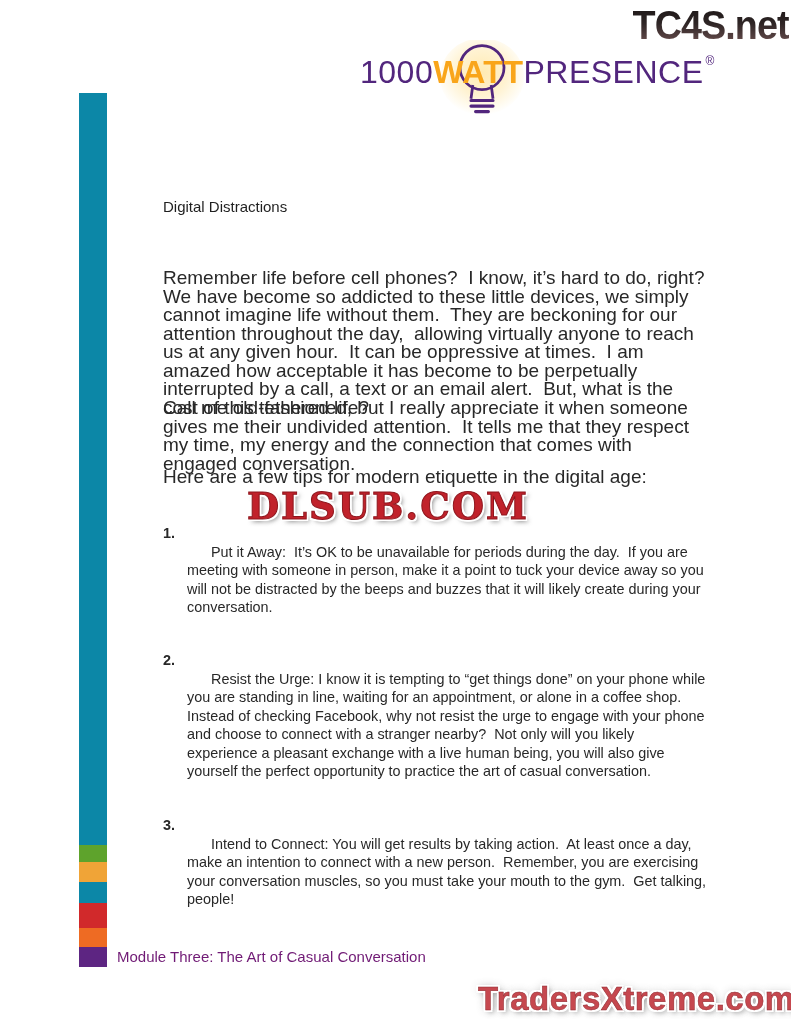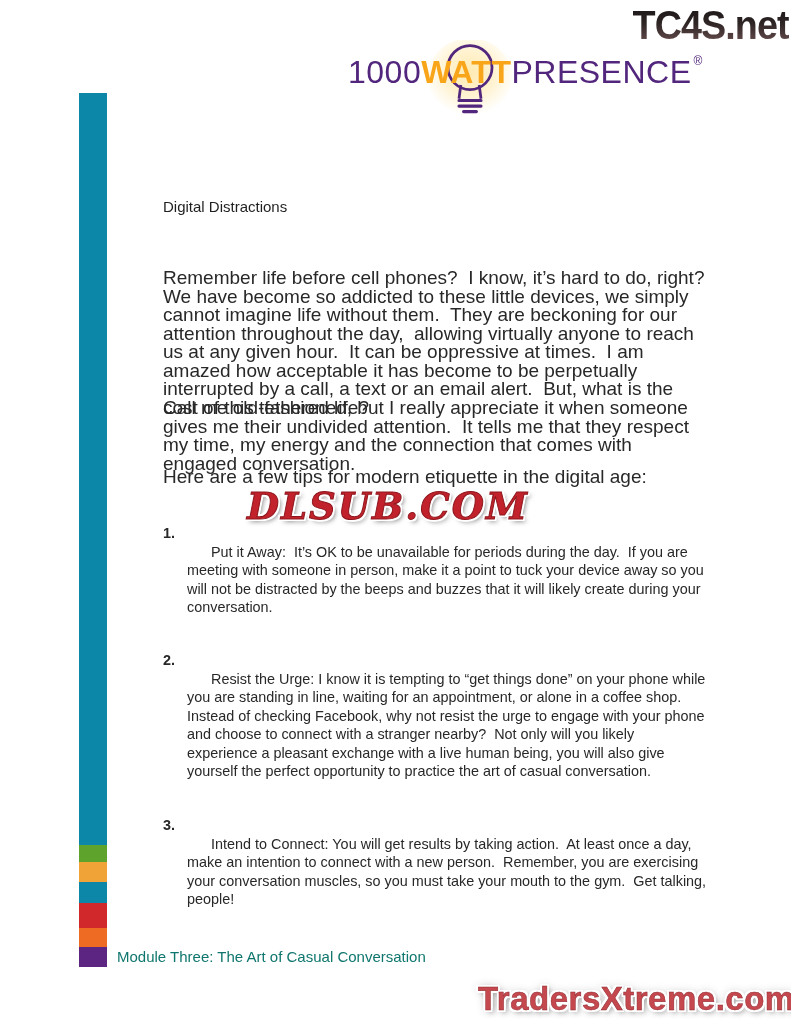--- a/index.html
+++ b/index.html
@@ -38,40 +38,39 @@
     font-size: 37px;
     font-weight: 900;
     letter-spacing: 2px;
     color: #c1222b;
     -webkit-text-stroke: 1px #8d151c;
     text-shadow:
       -2px 0 0 #ffffff, 2px 0 0 #ffffff, 0 -2px 0 #ffffff, 0 2px 0 #ffffff,
       -2px -2px 0 #ffffff, 2px 2px 0 #ffffff, -2px 2px 0 #ffffff, 2px -2px 0 #ffffff,
       3px 3px 4px rgba(60,60,60,0.55);
     z-index: 5;
-    font-style: italic;
   }
   .wm-traders {
     position: absolute;
     left: 478px;
     top: 980px;
     font-size: 33px;
     font-weight: 700;
     letter-spacing: 0.5px;
     color: #c6484f;
     -webkit-text-stroke: 0.5px #8e2a30;
     text-shadow:
       -2px 0 0 #ffffff, 2px 0 0 #ffffff, 0 -2px 0 #ffffff, 0 2px 0 #ffffff,
       -2px -2px 0 #ffffff, 2px 2px 0 #ffffff, -2px 2px 0 #ffffff, 2px -2px 0 #ffffff,
       0 0 8px rgba(80,80,80,0.45), 3px 3px 5px rgba(90,90,90,0.5);
     z-index: 5;
   }
 
   
-  .logo-area { position: absolute; left: 4px; top: 0; width: 721px; height: 130px; }
+  .logo-area { position: absolute; left: 16px; top: 0; width: 721px; height: 130px; }
   .bulb {
     position: absolute;
     left: 420px;
     top: 40px;
     width: 92px;
     height: 78px;
     z-index: 1;
   }
   .logo-line {
     position: absolute;
@@ -133,21 +132,21 @@
     position: absolute;
     left: 0; top: 0;
     font-weight: 700;
   }
   .tip-label { font-weight: 400; }
   .tip-gap-1 { margin-bottom: 16px; }
   .tip-gap-2 { margin-bottom: 17px; }
   .doc-footer {
     left: 117px; top: 948px;
     font-size: 15px;
-    color: #0f766e;
+    color: #701a75;
   }
 </style>
 </head>
 <body>
 
 <div class="page">
 
   <div class="wm-tc4s">TC4S.net</div>
 
   <div class="logo-area">

